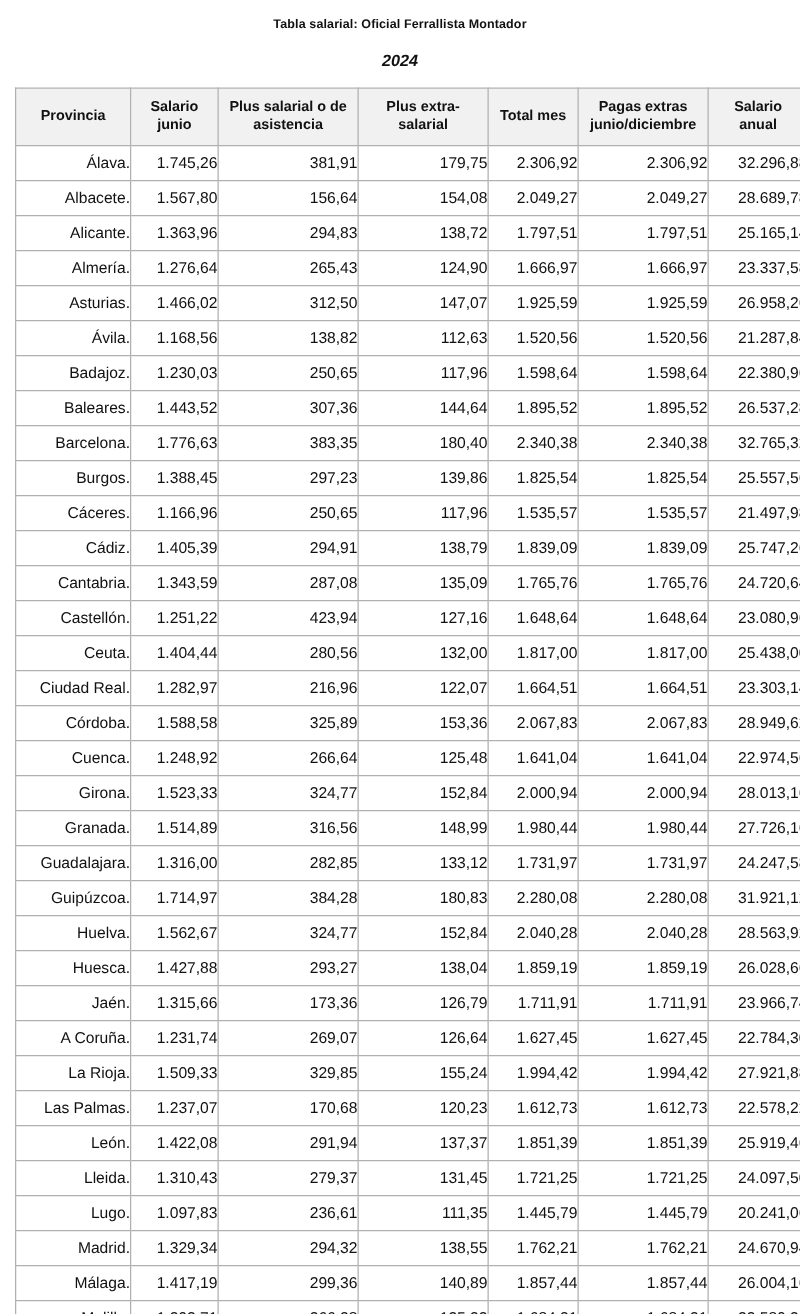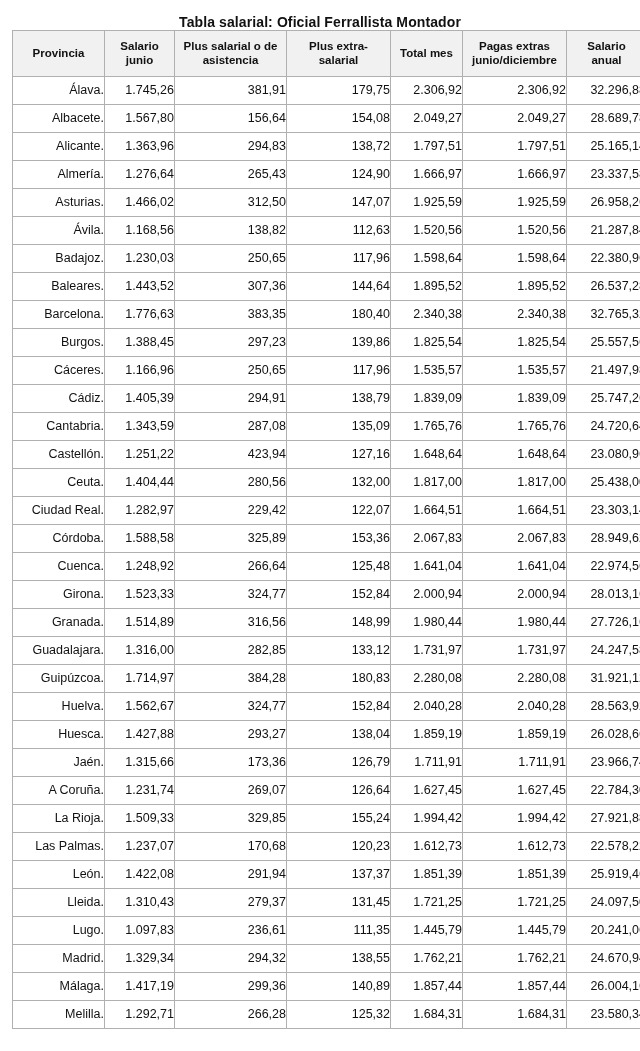--- a/index.html
+++ b/index.html
@@ -13,21 +13,21 @@
     color: #1a1a1a;
     -webkit-font-smoothing: antialiased;
   }
   .page {
     width: 640px;
     box-sizing: border-box;
     padding: 0;
   }
   .doc-title {
     text-align: center;
-    font-size: 14px;
+    font-size: 10px;
     font-weight: bold;
     color: #111111;
     margin: 14px 0 0 0;
     letter-spacing: 0.1px;
   }
   .doc-subtitle {
     text-align: center;
     font-size: 13px;
     font-style: italic;
     font-weight: bold;
@@ -80,20 +80,21 @@
   col.c4 { width: 72px; }
   col.c5 { width: 104px; }
   col.c6 { width: 80px; }
 </style>
 </head>
 <body>
 
 <div class="page">
 
   <div class="doc-title">Tabla salarial: Oficial Ferrallista Montador</div>
+  <div class="doc-subtitle">2024</div>
 
   <div class="table-wrap">
     <table class="salary">
       <colgroup>
         <col class="c0">
           <col class="c1">
           <col class="c2">
           <col class="c3">
           <col class="c4">
           <col class="c5">
@@ -242,21 +243,21 @@
             <td class="num">1.404,44</td>
             <td class="num">280,56</td>
             <td class="num">132,00</td>
             <td class="num">1.817,00</td>
             <td class="num">1.817,00</td>
             <td class="num">25.438,00</td>
           </tr>
           <tr>
             <td class="prov">Ciudad Real.</td>
             <td class="num">1.282,97</td>
-            <td class="num">229,42</td>
+            <td class="num">216,96</td>
             <td class="num">122,07</td>
             <td class="num">1.664,51</td>
             <td class="num">1.664,51</td>
             <td class="num">23.303,14</td>
           </tr>
           <tr>
             <td class="prov">Córdoba.</td>
             <td class="num">1.588,58</td>
             <td class="num">325,89</td>
             <td class="num">153,36</td>

